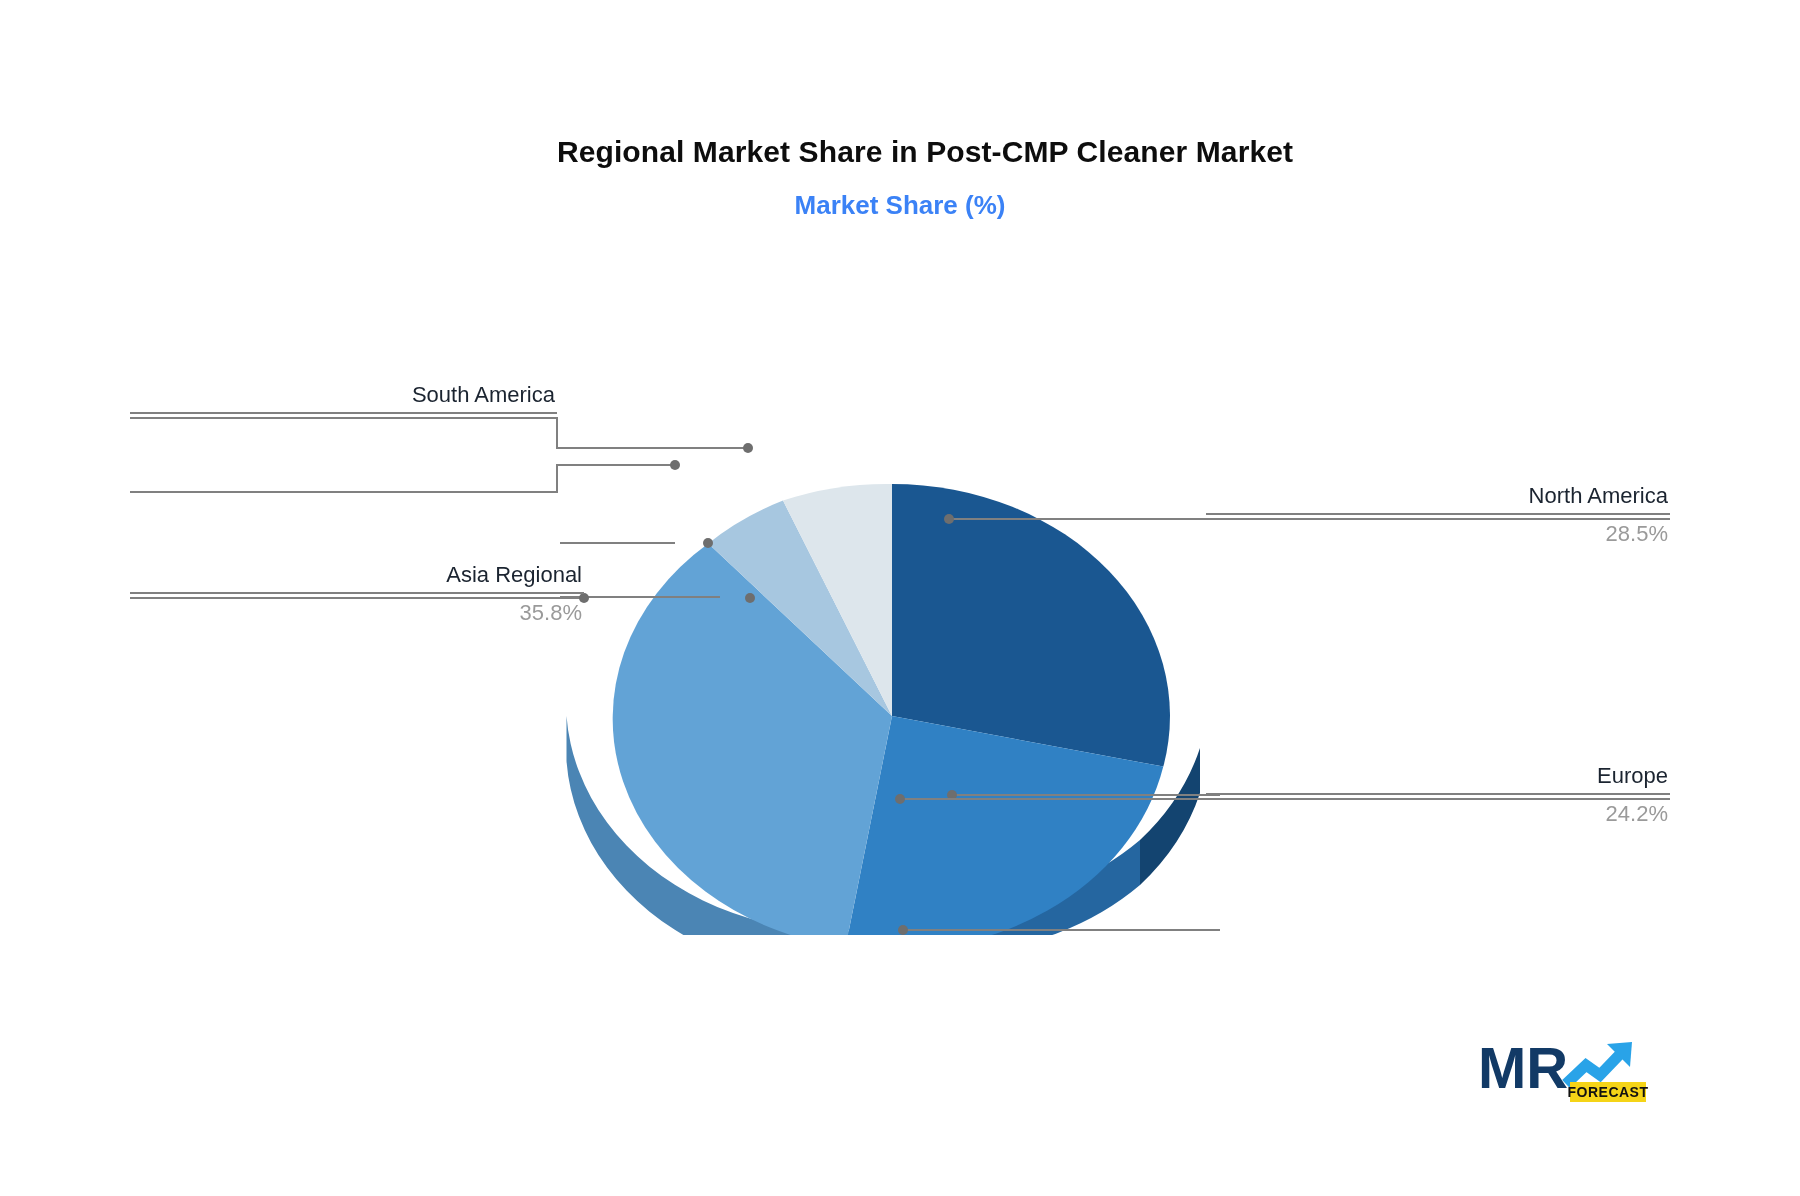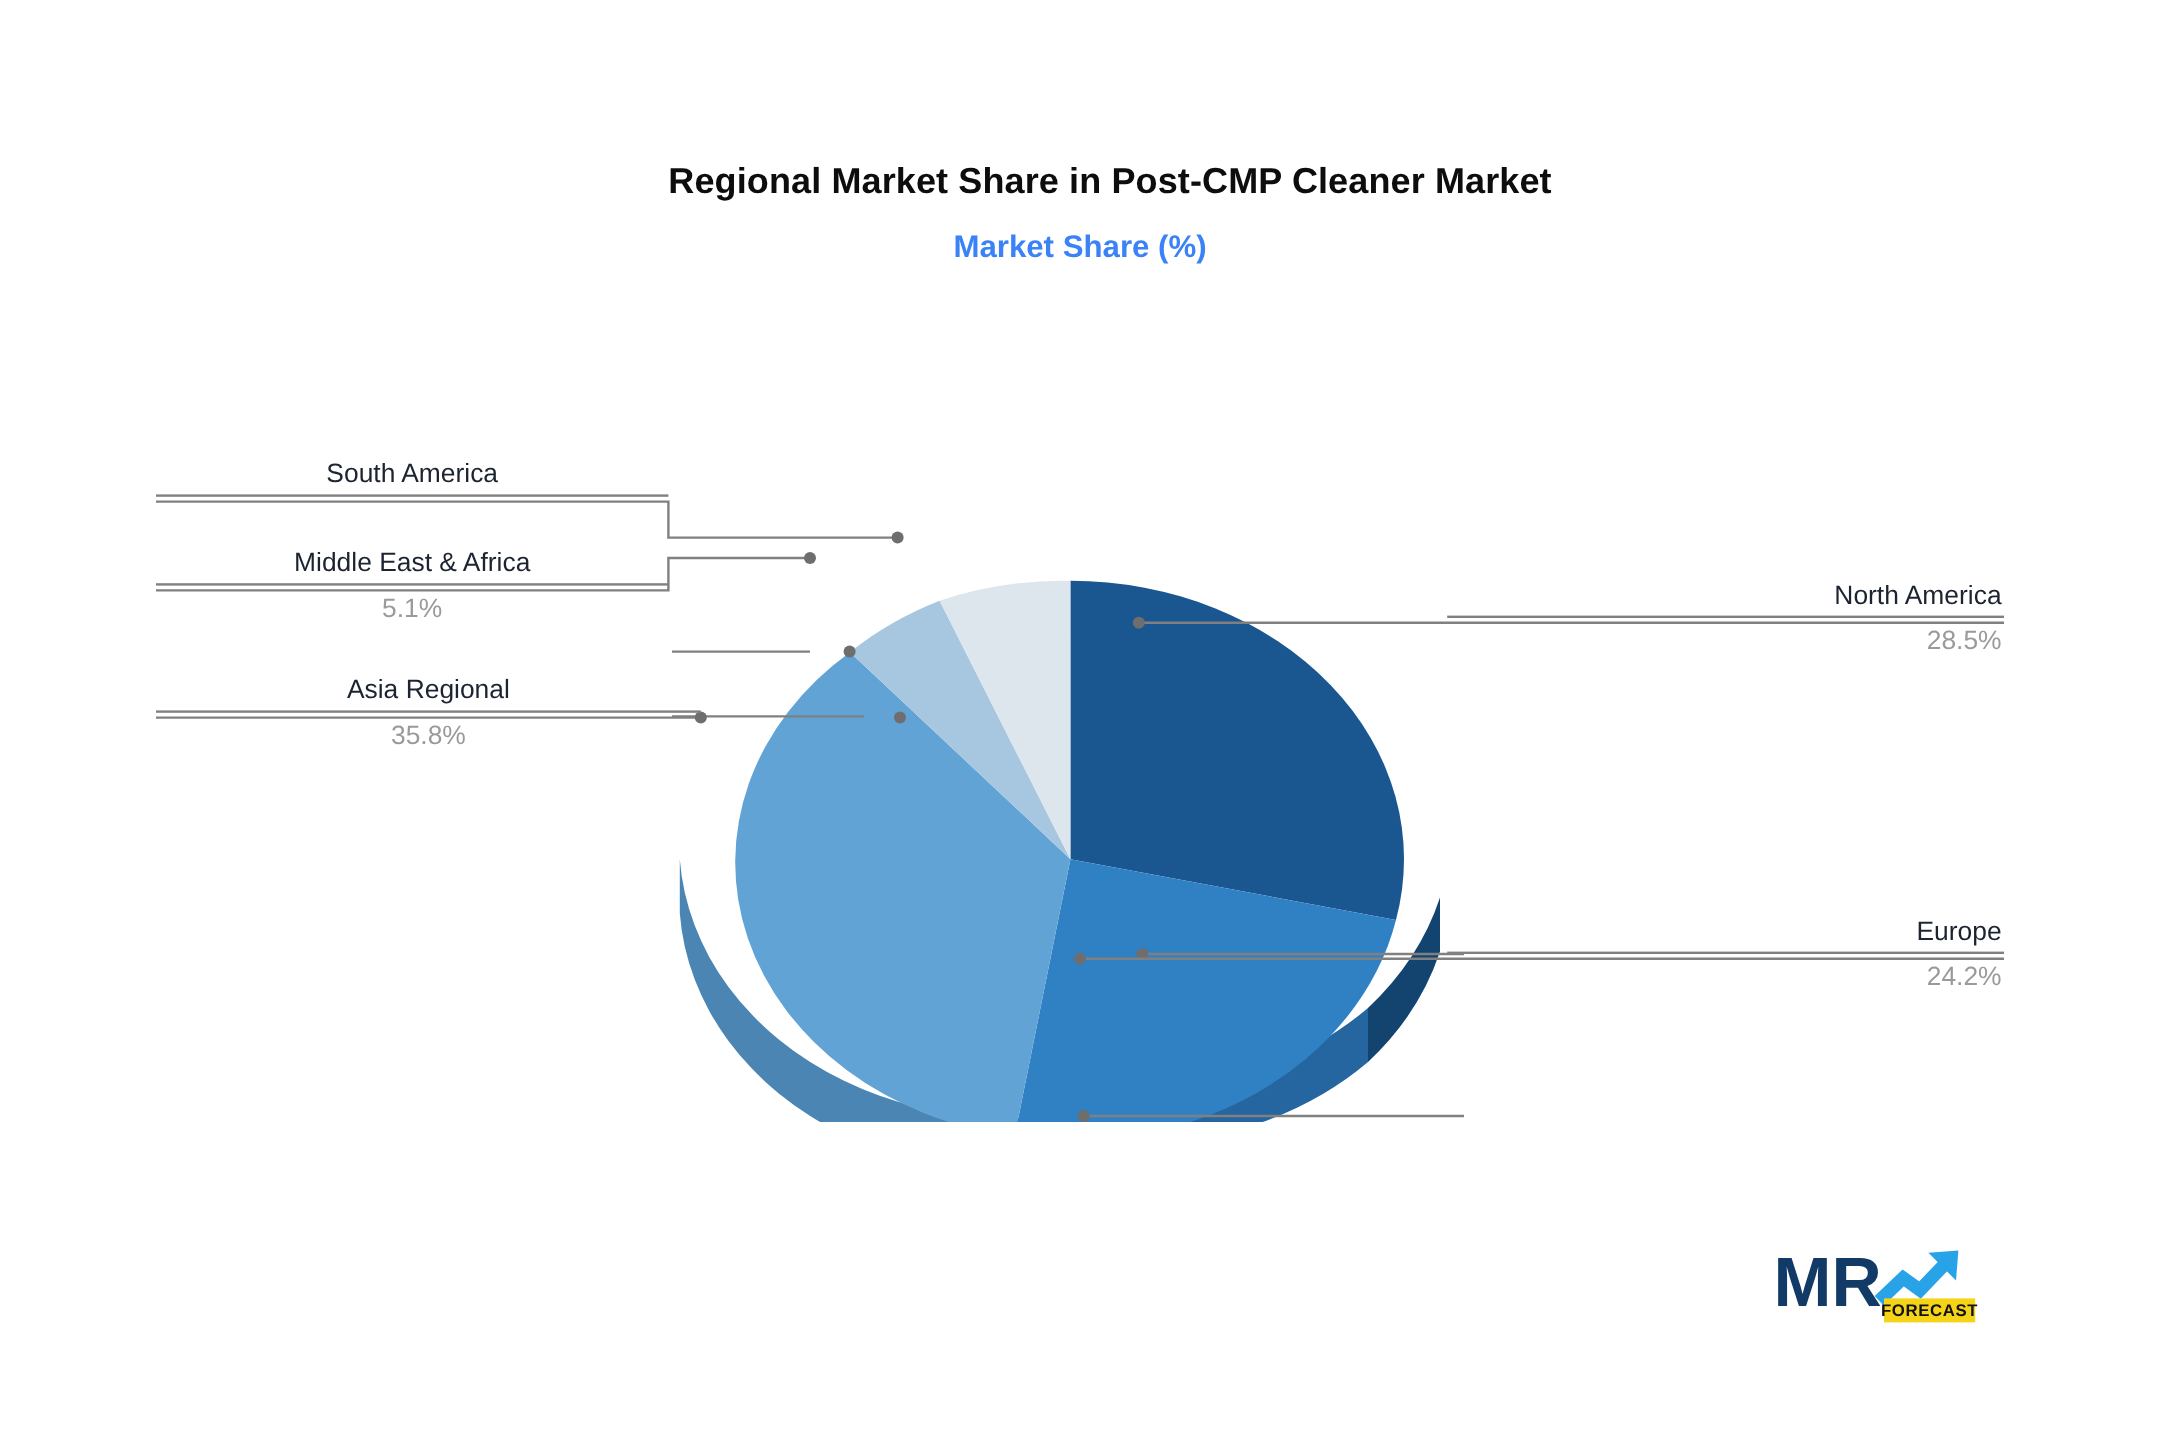--- a/index.html
+++ b/index.html
@@ -35,21 +35,21 @@
   .callout .name{
     font-size:22px;color:#1b2430;white-space:nowrap;line-height:1.15;
     padding:0 2px 5px 2px;
   }
   .callout .rule{height:2px;background:#808080;}
   .callout .pct{
     font-size:22px;color:#9a9a9a;white-space:nowrap;line-height:1.15;
     padding:6px 2px 0 2px;
   }
   .callout.right .name,.callout.right .pct{text-align:right;}
-  .callout.left  .name,.callout.left  .pct{text-align:center;}
+  .callout.left  .name,.callout.left  .pct{text-align:right;}
 
   
   .logo{position:absolute;left:1478px;top:1032px;width:170px;height:72px;}
 </style>
 </head>
 <body>
 
 <div id="canvas">
 
   <div class="title">Regional Market Share in Post-CMP Cleaner Market</div>
@@ -113,25 +113,20 @@
 
     <path d="M 1670 799 L 900 799" stroke="#808080" stroke-width="2" fill="none"></path>
     <circle cx="900" cy="799" r="5" fill="#6e6e6e"></circle>
   </svg>
 
   <div class="callout left" style="left:130px;top:382px;width:427px;">
     <div class="name">South America</div>
     <div class="rule"></div>
   </div>
 
-  <div class="callout left" style="left:130px;top:456px;width:427px;">
-    <div class="name">Middle East &amp; Africa</div>
-    <div class="rule"></div>
-    <div class="pct">5.1%</div>
-  </div>
 
   <div class="callout left" style="left:130px;top:562px;width:454px;">
     <div class="name">Asia Regional</div>
     <div class="rule"></div>
     <div class="pct">35.8%</div>
   </div>
 
   <div class="callout right" style="left:1206px;top:483px;width:464px;">
     <div class="name">North America</div>
     <div class="rule"></div>

